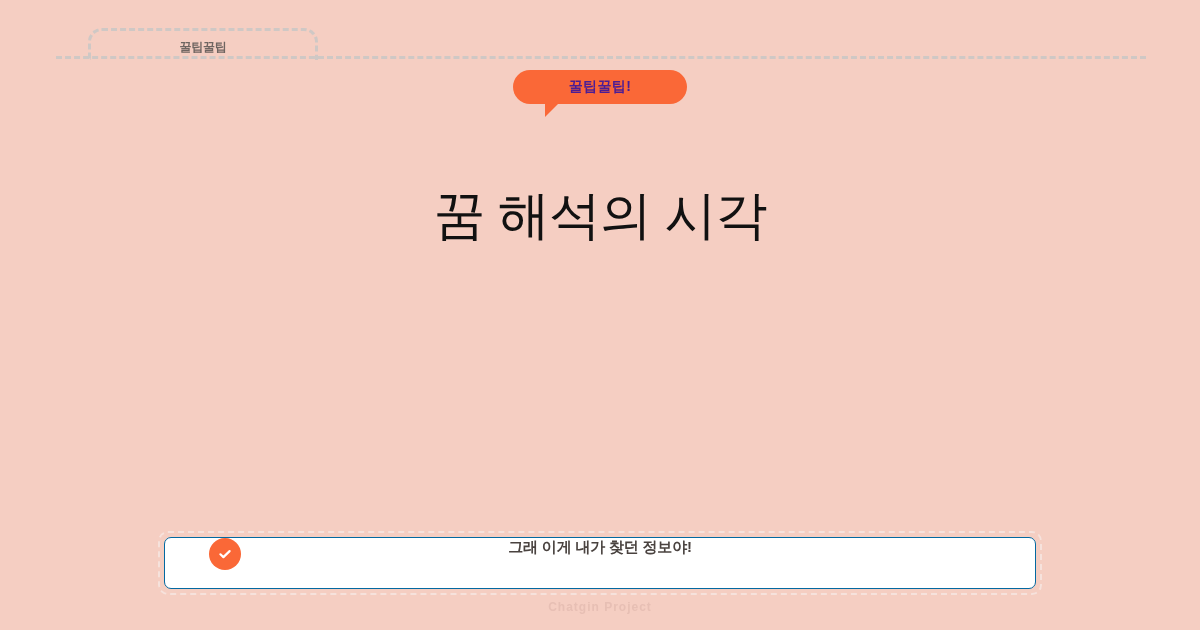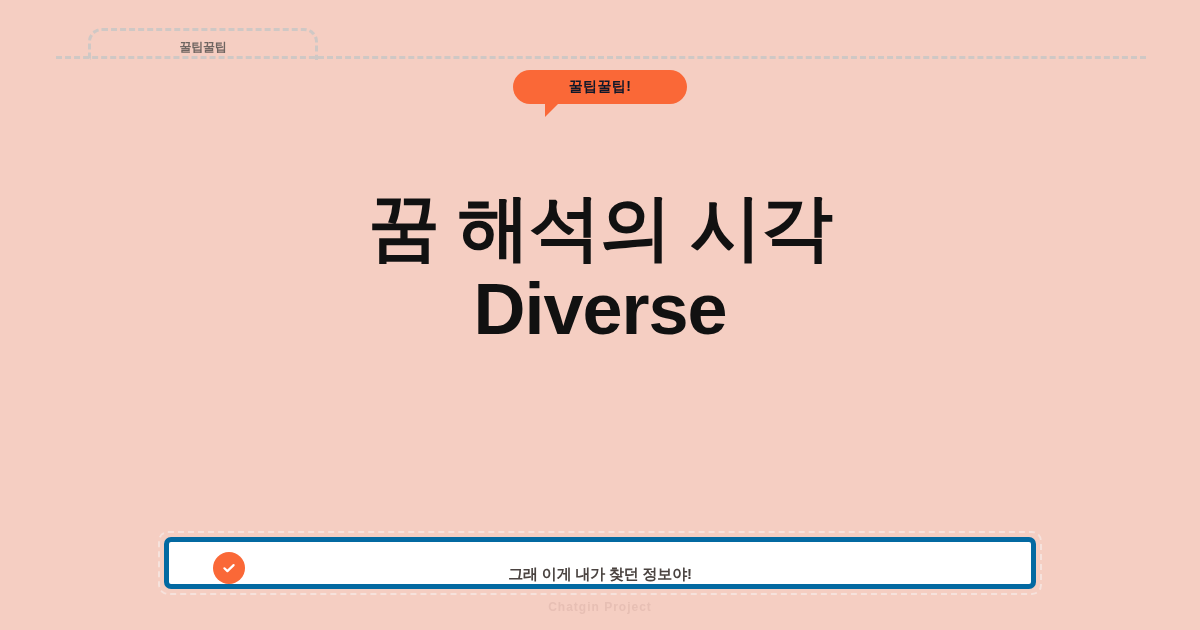--- a/index.html
+++ b/index.html
@@ -69,21 +69,21 @@
     left: 0;
     top: 70px;
     width: 1200px;
     display: flex;
     justify-content: center;
   }
 
   .badge {
     position: relative;
     background: #fa6837;
-    color: #0f172a;
+    color: #4c1d95;
     border-radius: 999px;
     padding: 9px 56px 11px;
     font-size: 14px;
     font-weight: 700;
     letter-spacing: 0.4px;
     line-height: 1;
     white-space: nowrap;
   }
 
   .badge-tail {
@@ -98,22 +98,22 @@
   }
 
   
   .headline {
     position: absolute;
     left: 0;
     top: 186px;
     width: 1200px;
     text-align: center;
     color: #111111;
-    font-weight: 700;
-    font-size: 72px;
+    font-weight: 400;
+    font-size: 52px;
     line-height: 1.14;
     letter-spacing: -1px;
     padding: 0 60px;
   }
 
   .headline .line {
     display: block;
     white-space: nowrap;
   }
 
@@ -126,24 +126,24 @@
     height: 64px;
     border: 2px dashed #f6e2dc;
     border-radius: 10px;
     padding: 4px;
   }
 
   .callout {
     width: 100%;
     height: 100%;
     background: #ffffff;
-    border: 5px solid #0369a1;
+    border: 1px solid #0369a1;
     border-radius: 7px;
     display: flex;
-    align-items: flex-end;
+    align-items: flex-start;
     padding-left: 44px;
   }
 
   .check-badge {
     width: 32px;
     height: 32px;
     border-radius: 50%;
     background: #fa6837;
     flex: 0 0 32px;
     position: relative;
@@ -191,21 +191,20 @@
 
 <div class="badge-wrap">
   <div class="badge">
     <span>꿀팁꿀팁!</span>
     <span class="badge-tail"></span>
   </div>
 </div>
 
 <div class="headline">
   <span class="line">꿈 해석의 시각</span>
-  <span class="line">Diverse</span>
 </div>
 
 <div class="callout-outer">
   <div class="callout">
     <span class="check-badge">
       <svg width="16" height="16" viewBox="0 0 16 16" aria-hidden="true">
         <path d="M3.4 8.3 L6.4 11.1 L12.6 5.1" fill="none" stroke="#ffffff" stroke-width="2.2" stroke-linecap="round" stroke-linejoin="round"></path>
       </svg>
     </span>
     <span class="callout-text">그래 이게 내가 찾던 정보야!</span>

